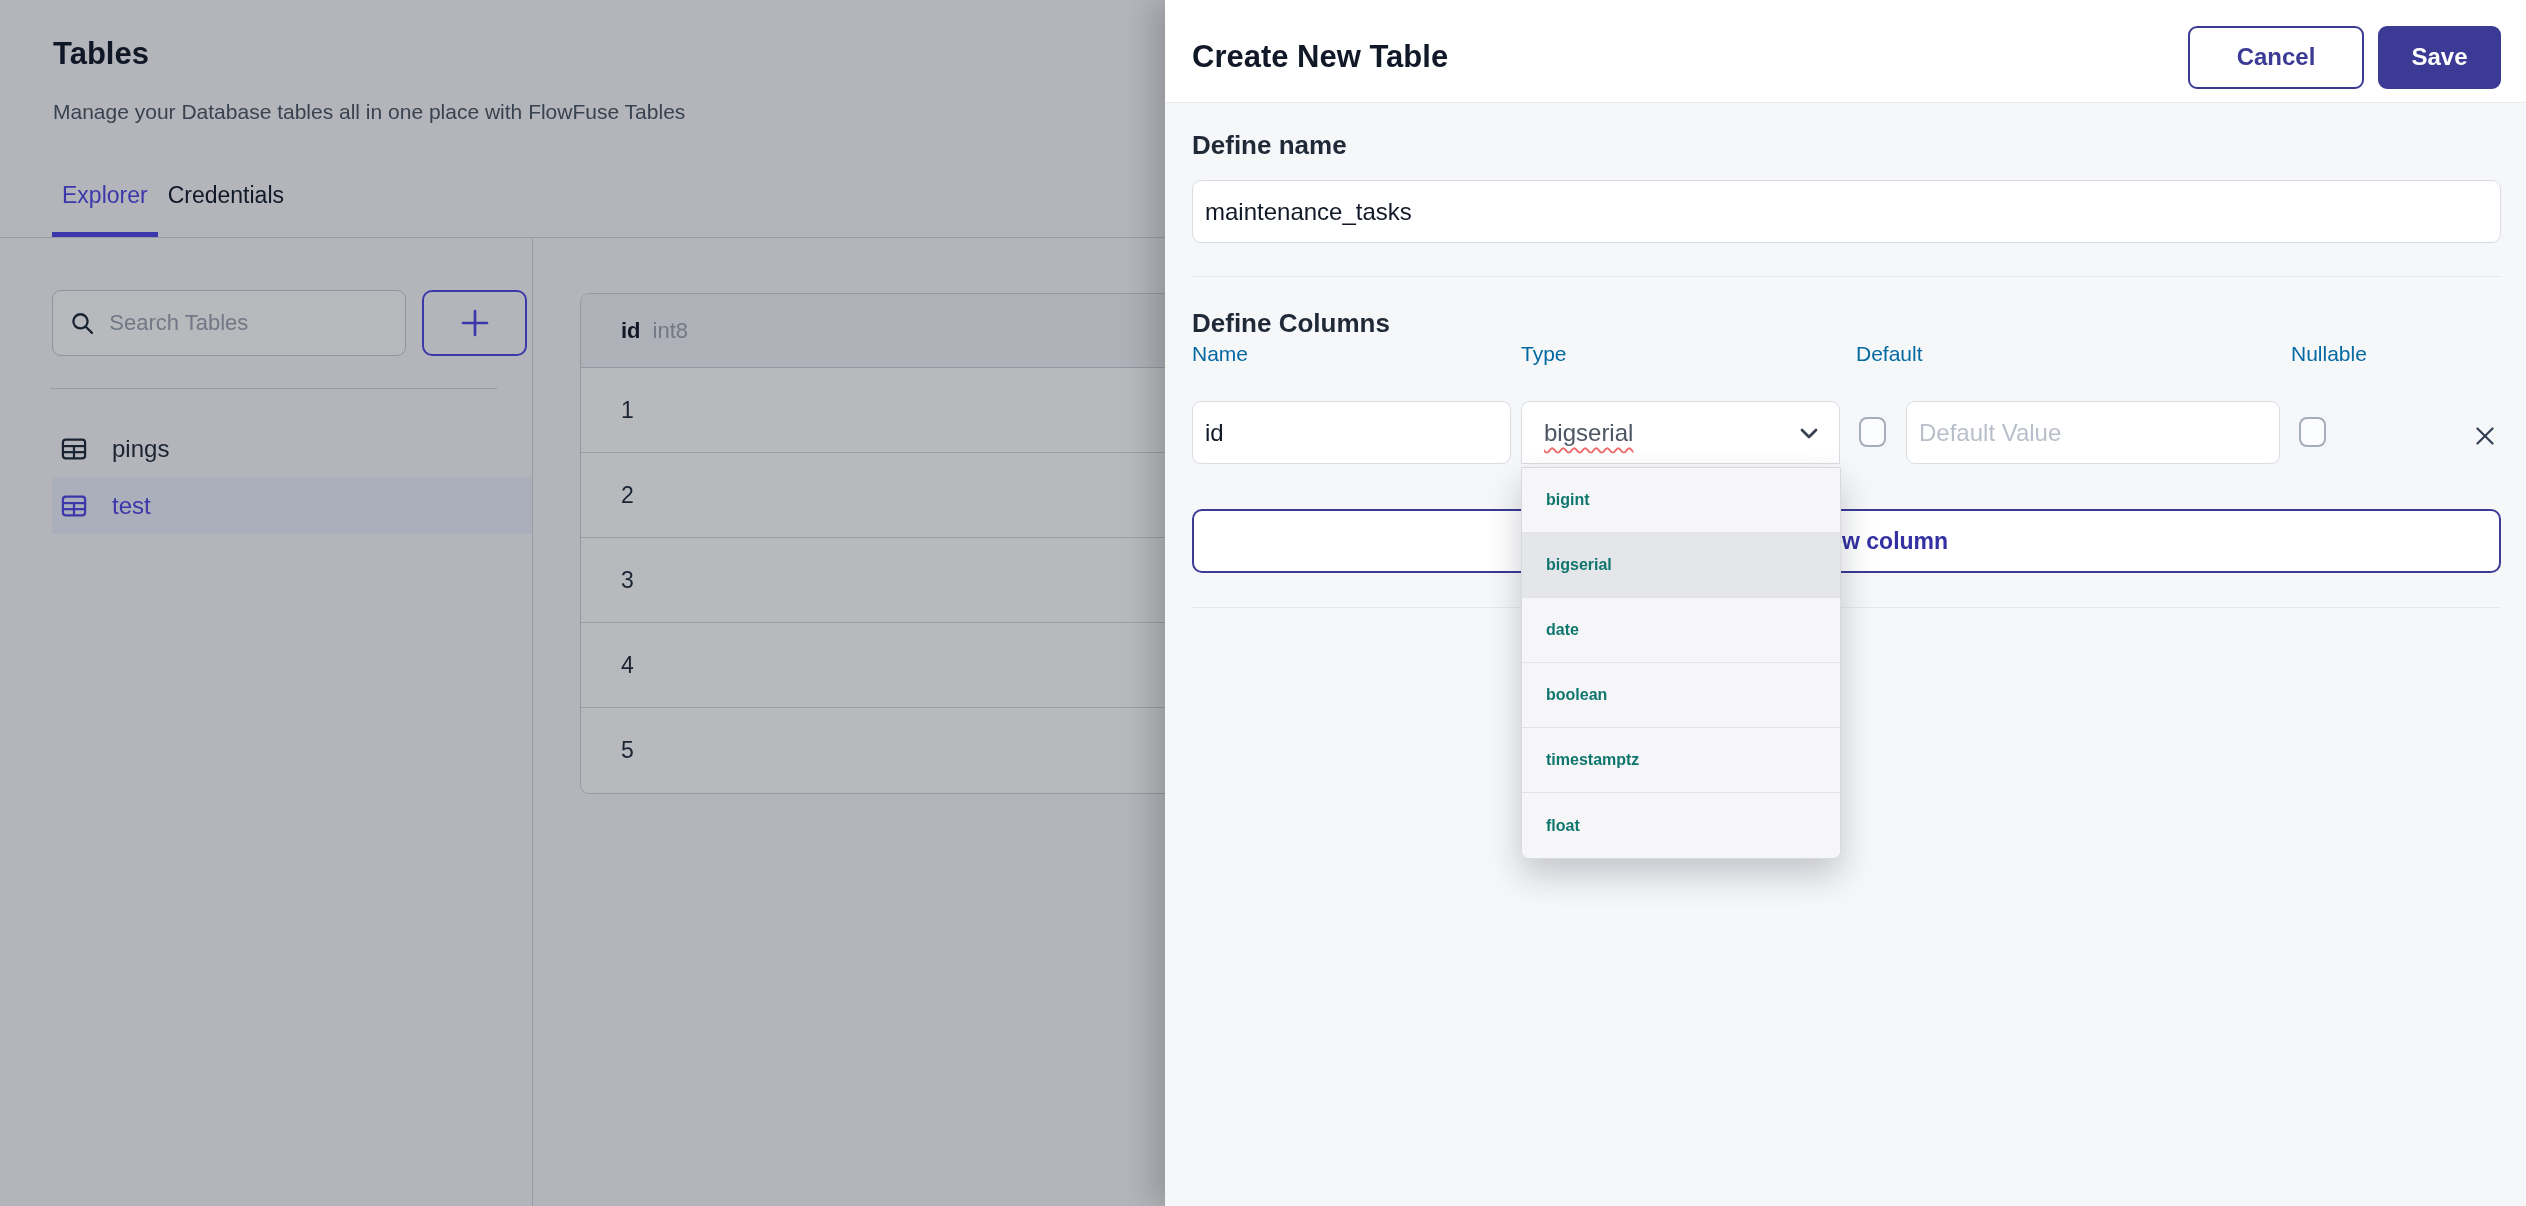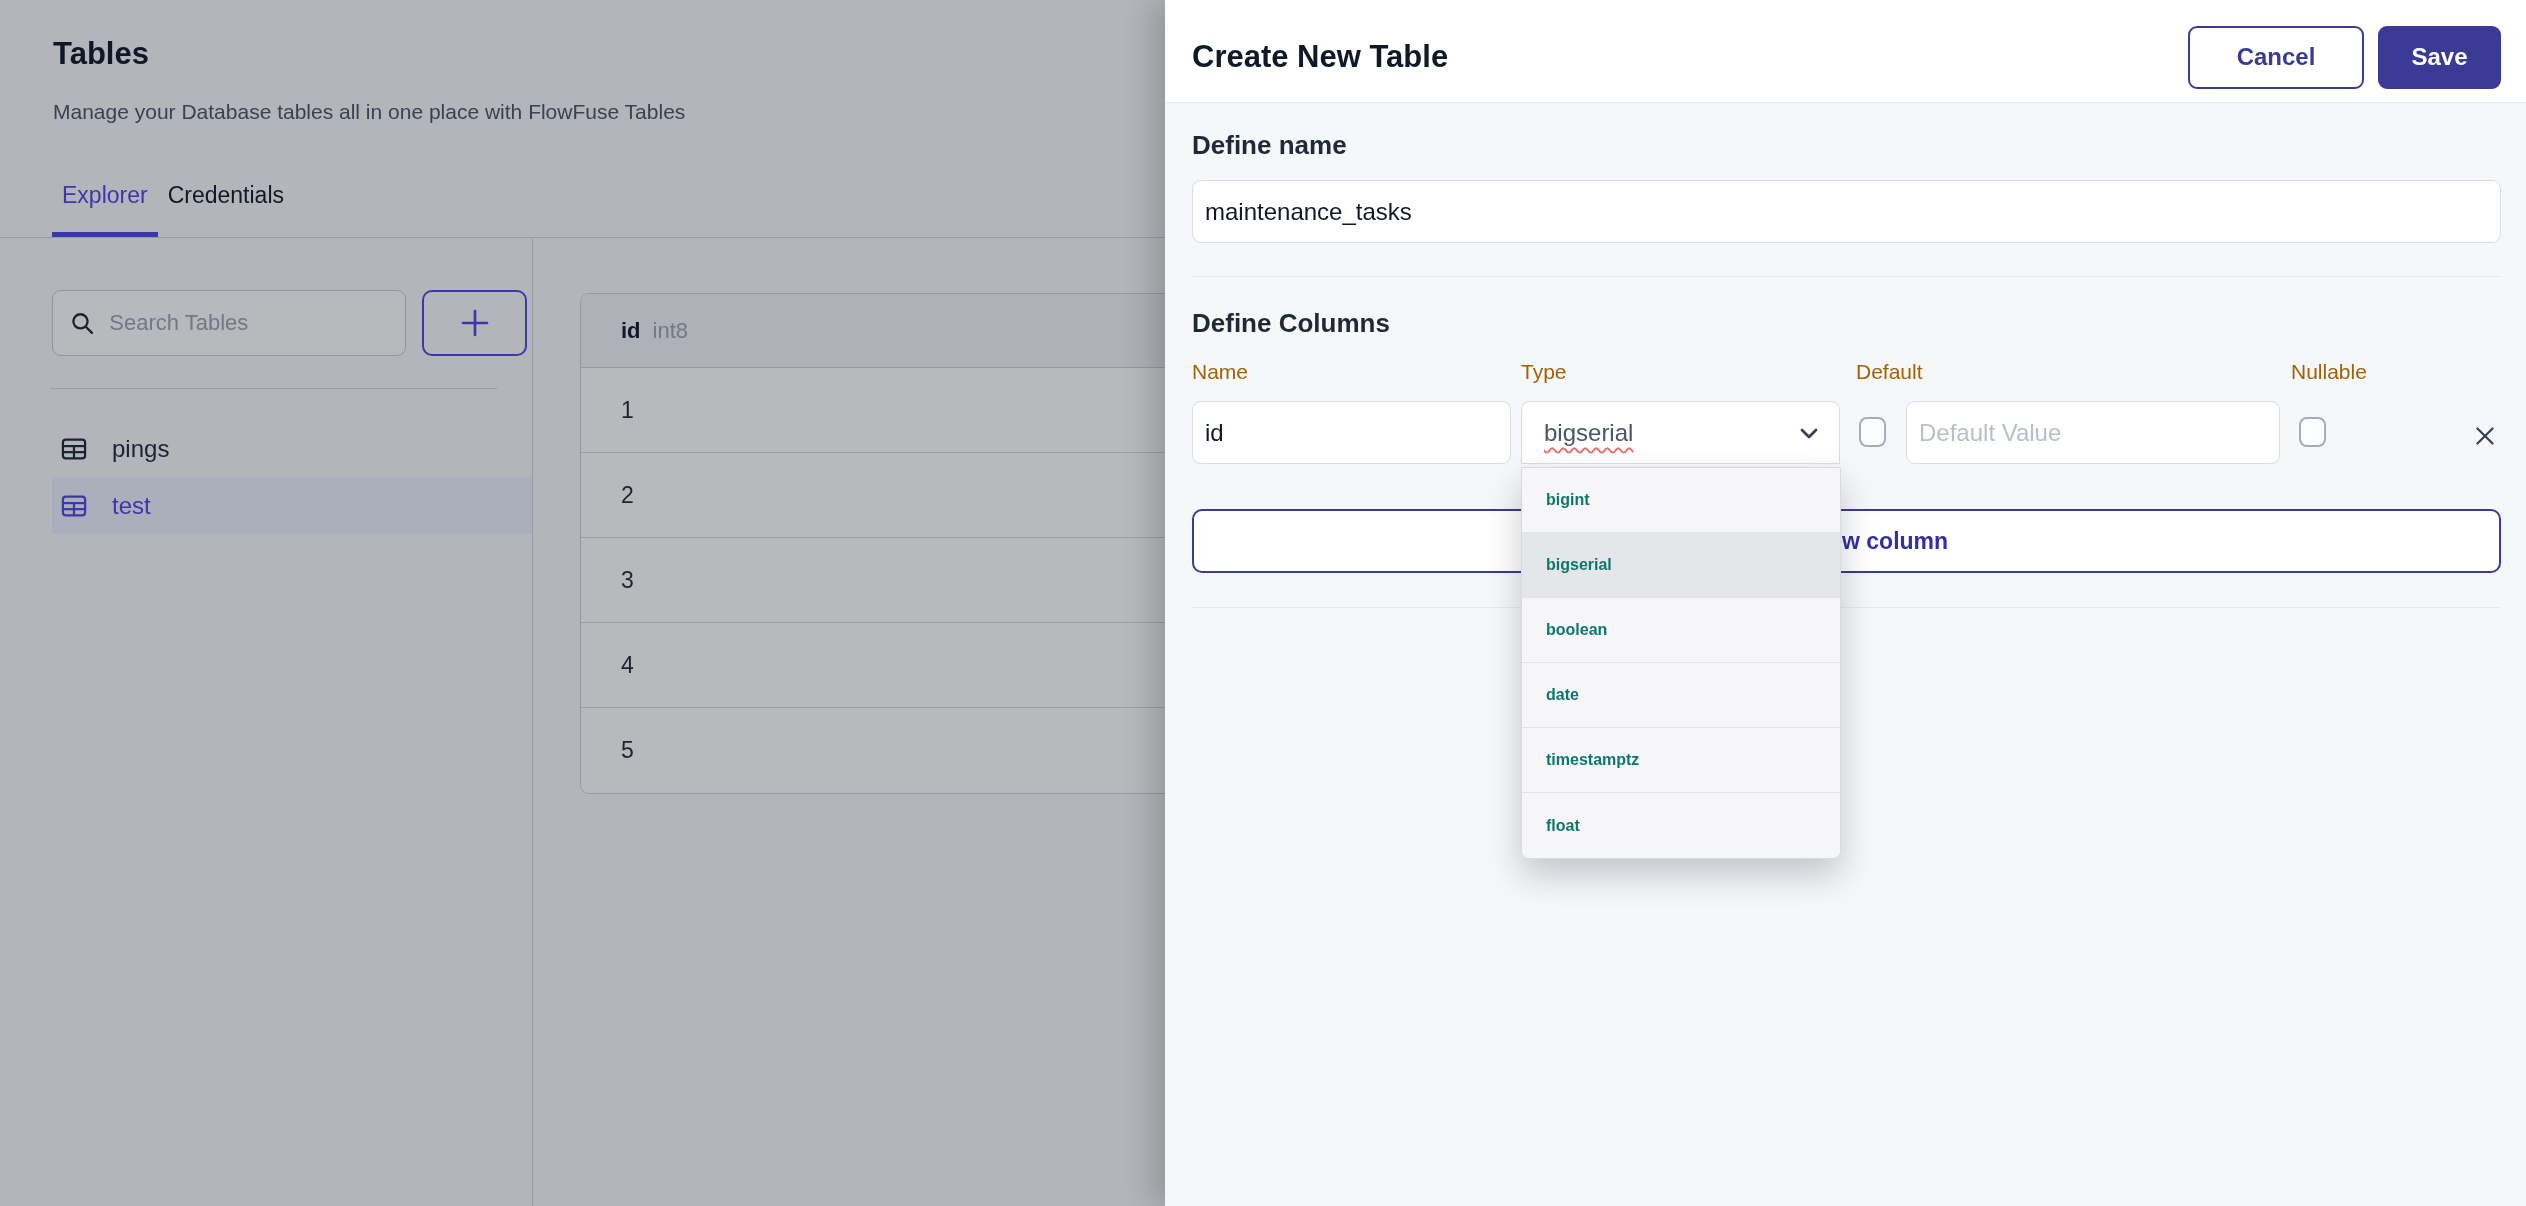--- a/index.html
+++ b/index.html
@@ -102,21 +102,21 @@
     font-size: 24px; color: #111827; padding: 0 12px;
     font-family: "Liberation Sans", sans-serif;
   }
   .text-input::placeholder { color: #b8bfca; }
   .name-input { left: 27px; top: 180px; width: 1309px; }
 
   .drawer-divider { position: absolute; left: 27px; width: 1309px; height: 1px; background: #e7e9ed; }
   .div-1 { top: 276px; }
   .div-2 { top: 607px; }
 
-  .field-label { position: absolute; top: 360px; font-size: 21px; color: #a16207; }
+  .field-label { position: absolute; top: 342px; font-size: 21px; color: #0369a1; }
   .lbl-name { left: 27px; }
   .lbl-type { left: 356px; }
   .lbl-default { left: 691px; }
   .lbl-nullable { left: 1126px; }
 
   .col-name-input { left: 27px; top: 401px; width: 319px; }
   .col-default-input { left: 741px; top: 401px; width: 374px; }
 
   .type-select {
     position: absolute; left: 356px; top: 401px; width: 319px; height: 63px;
@@ -278,18 +278,18 @@
       <line x1="19" y1="5" x2="5" y2="19"></line>
     </svg>
   </div>
 
   <div class="add-col-btn">Add a new column</div>
   <div class="drawer-divider div-2"></div>
 
   <div class="type-menu" id="type-menu">
       <div class="opt">bigint</div>
       <div class="opt active">bigserial</div>
+      <div class="opt">date</div>
       <div class="opt">boolean</div>
-      <div class="opt">date</div>
       <div class="opt">timestamptz</div>
       <div class="opt">float</div>
     </div>
 </div>
 
 </body></html>

